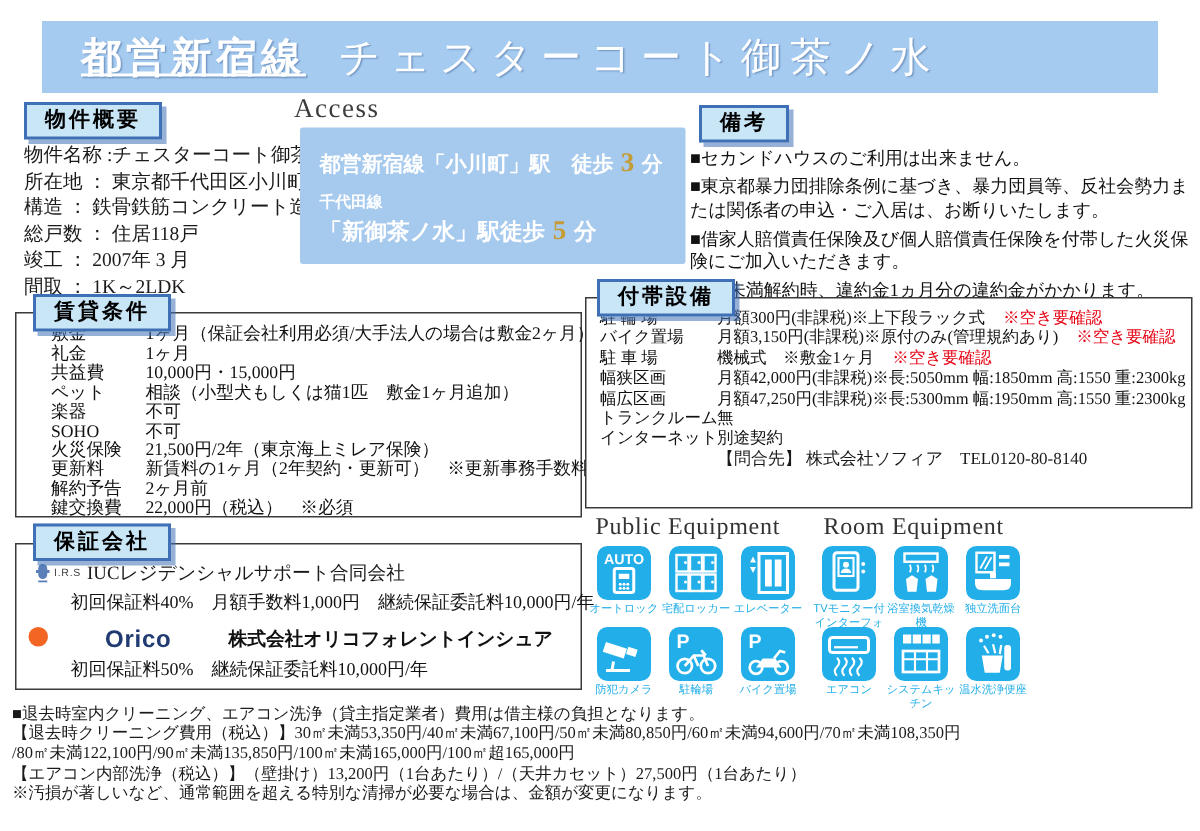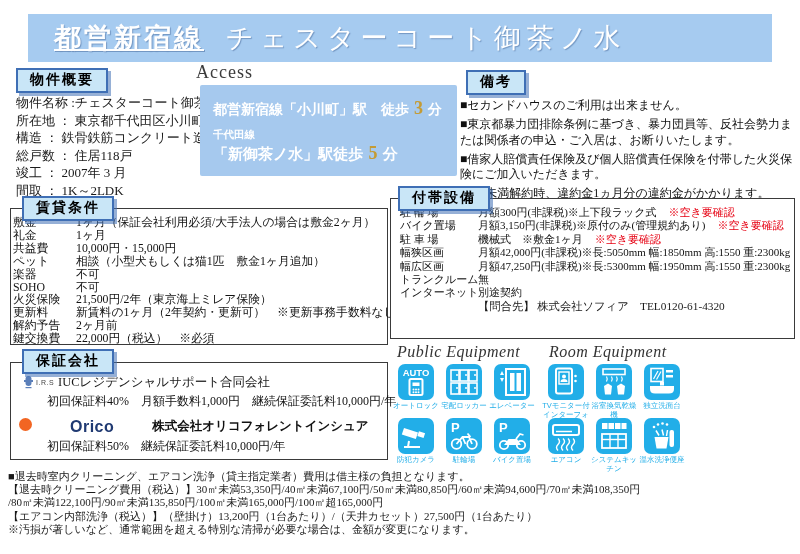--- a/index.html
+++ b/index.html
@@ -33,21 +33,21 @@
   .a-line1{font:bold 14px "Liberation Sans",sans-serif;white-space:nowrap;}
   .a-minutes{color:#c49b35;font:bold 18px "Liberation Serif",serif;padding:0 1px;}
   .a-line2{margin-top:9px;font:bold 10.5px "Liberation Sans",sans-serif;}
   .a-line3{margin-top:1px;font:bold 15px "Liberation Sans",sans-serif;white-space:nowrap;}
 
   
   .remarks{position:absolute;left:460px;top:98px;width:340px;font-size:12px;color:#111;}
   .remark{line-height:15.5px;margin-bottom:3.5px;}
 
   
-  .rental-panel{left:10px;top:208px;width:378px;height:137px;padding:7px 0 0 2px;}
+  .rental-panel{left:10px;top:208px;width:378px;height:137px;padding:7px 0 0 23px;}
   .r-row{display:flex;font-size:11.8px;line-height:12.9px;color:#111;white-space:nowrap;}
   .r-label{width:63px;flex:none;}
   .r-val{flex:1;}
 
   
   .guarantor-panel{left:10px;top:362px;width:378px;height:98px;padding-top:11px;}
   .g-row1{display:flex;align-items:center;padding-left:12px;font-size:12.5px;white-space:nowrap;}
   .irs-badge{display:inline-block;width:11px;height:15px;}
   .irs-text{font:7px "Liberation Sans",sans-serif;color:#444;margin:0 4px 0 2px;letter-spacing:.5px;}
   .g-terms{padding-left:36px;font-size:12px;margin-top:2px;color:#111;white-space:nowrap;}
@@ -57,21 +57,21 @@
   .orico-name{font:bold 12.5px "Liberation Sans",sans-serif;color:#111;}
 
   
   .equip-panel{left:390px;top:198px;width:405px;height:141px;padding:7px 0 0 9px;}
   .e-row{display:flex;font-size:11px;line-height:13.4px;color:#111;white-space:nowrap;}
   .e-label{width:78px;flex:none;}
   .e-note{color:#e60012;margin-left:12px;}
   .e-contact{padding-left:78px;font-size:11.3px;line-height:13.4px;white-space:nowrap;}
 
   
-  .equip-title{position:absolute;font-size:16px;color:#333;letter-spacing:.5px;white-space:nowrap;font-style:italic;}
+  .equip-title{position:absolute;font-size:16px;color:#333;letter-spacing:.5px;white-space:nowrap;}
   .tile{position:absolute;width:48px;text-align:center;}
   .tile-icon{width:36px;height:36px;margin:0 auto;background:#22aee8;border-radius:7px;}
   .tile-icon svg{display:block;}
   .tile-label{font:7.5px "Liberation Sans",sans-serif;color:#22aee8;line-height:8.5px;margin-top:2px;}
 
   
   .footnotes{position:absolute;left:8px;top:470px;width:788px;font-size:11px;color:#1a1a1a;}
   .fn-line{line-height:13.2px;white-space:nowrap;}
 </style>
 </head>
@@ -206,21 +206,21 @@
         <span class="e-val">月額47,250円(非課税)※長:5300mm 幅:1950mm 高:1550 重:2300kg</span>
       </div>
     <div class="e-row">
         <span class="e-label">トランクルーム</span>
         <span class="e-val">無</span>
       </div>
     <div class="e-row">
         <span class="e-label">インターネット</span>
         <span class="e-val">別途契約</span>
       </div>
-    <div class="e-contact">【問合先】 株式会社ソフィア　TEL0120-61-4320</div>
+    <div class="e-contact">【問合先】 株式会社ソフィア　TEL0120-80-8140</div>
   </div>
 
   <div class="equip-title" style="left:397px;top:343px;">Public Equipment</div>
   <div class="equip-title" style="left:549px;top:343px;">Room Equipment</div>
 
   <div class="tile" style="left:392px;top:364px;">
     <div class="tile-icon">
       <svg width="36" height="36" viewBox="0 0 36 36">
           <text x="18" y="12" text-anchor="middle" font-size="9.5" font-weight="bold" fill="#fff" font-family="Liberation Sans,sans-serif">AUTO</text>
           <rect x="11.5" y="15" width="13" height="16" rx="1.5" fill="none" stroke="#fff" stroke-width="2"></rect>

